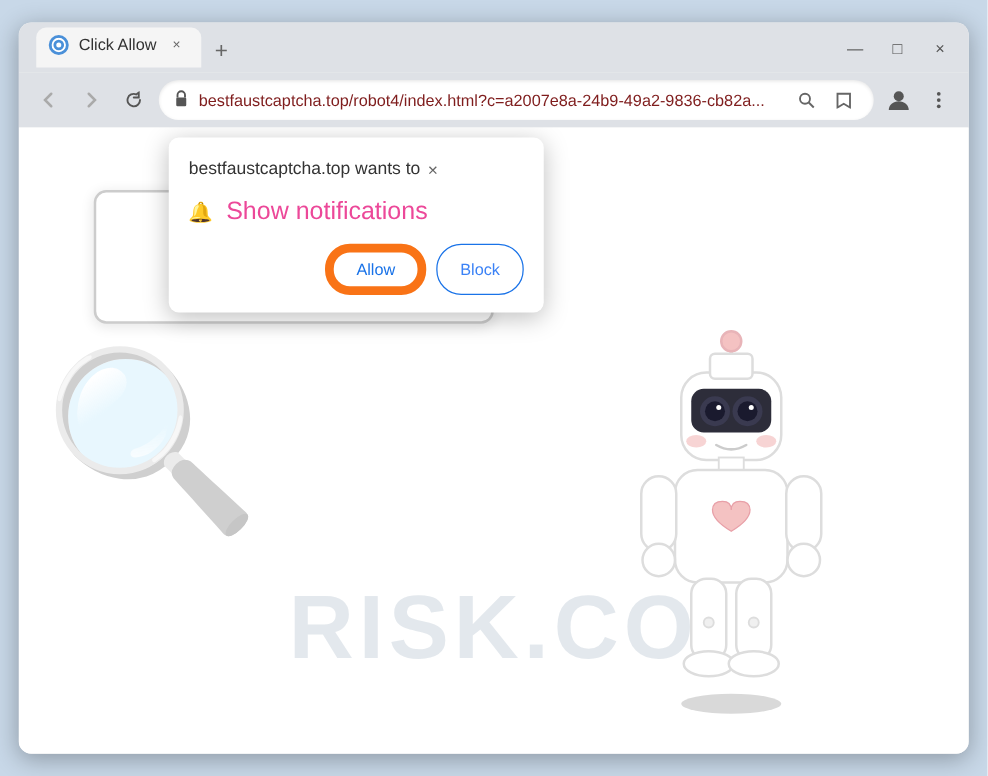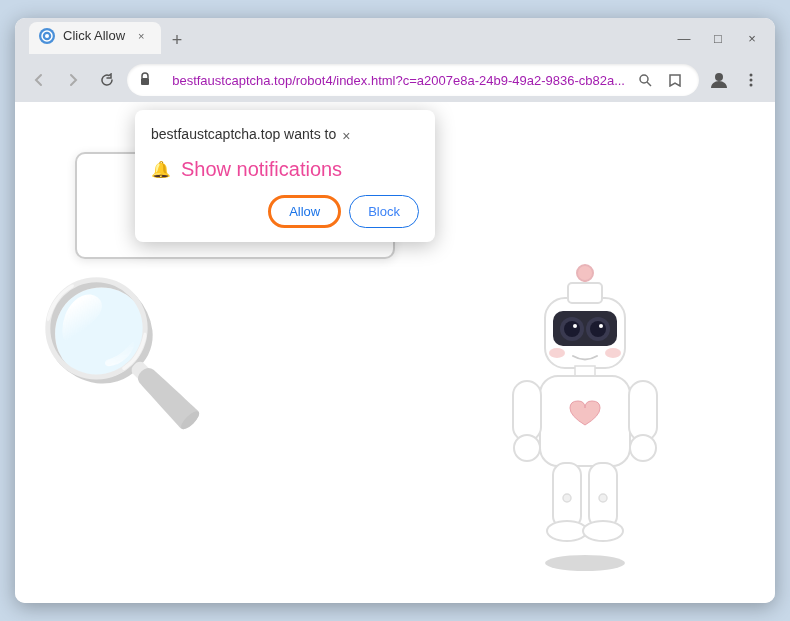--- a/index.html
+++ b/index.html
@@ -145,23 +145,22 @@
       box-shadow: inset 0 1px 3px rgba(0,0,0,0.1);
     }
 
     .lock-icon {
       font-size: 12px;
       color: #555;
     }
 
     .address-text {
       font-size: 13px;
-      color: #a21caf;
+      color: #7f1d1d;
       flex: 1;
-      text-align: right;
     }
 
     .address-icons {
       display: flex;
       gap: 6px;
     }
 
     .address-icon-btn {
       width: 24px;
       height: 24px;
@@ -305,21 +304,21 @@
 
     .popup-buttons {
       display: flex;
       justify-content: flex-end;
       gap: 8px;
     }
 
     .btn-allow {
       padding: 6px 18px;
       border-radius: 20px;
-      border: 3px solid #f97316;
+      border: 7px solid #f97316;
       background: white;
       color: #1a73e8;
       font-size: 13px;
       cursor: pointer;
       font-weight: 500;
     }
 
     .btn-block {
       padding: 6px 18px;
       border-radius: 20px;
@@ -426,20 +425,21 @@
           <circle cx="8" cy="13" r="1.5" fill="#555"></circle>
         </svg>
       </div>
     </div>
   </div>
 
   <div class="page-content">
 
     <div class="magnifier-watermark">🔍</div>
 
+    <div class="watermark">RISK.CO</div>
 
     <div class="main-caption">
       <span>CLICK «ALLOW» TO CONFIRM THAT YOU</span><br>
       <span>ARE NOT A ROBOT!</span>
     </div>
 
     <div class="robot-container">
       <svg class="robot-svg" viewBox="0 0 220 320" xmlns="http://www.w3.org/2000/svg">
 
         <ellipse cx="110" cy="310" rx="40" ry="8" fill="rgba(0,0,0,0.15)"></ellipse>

